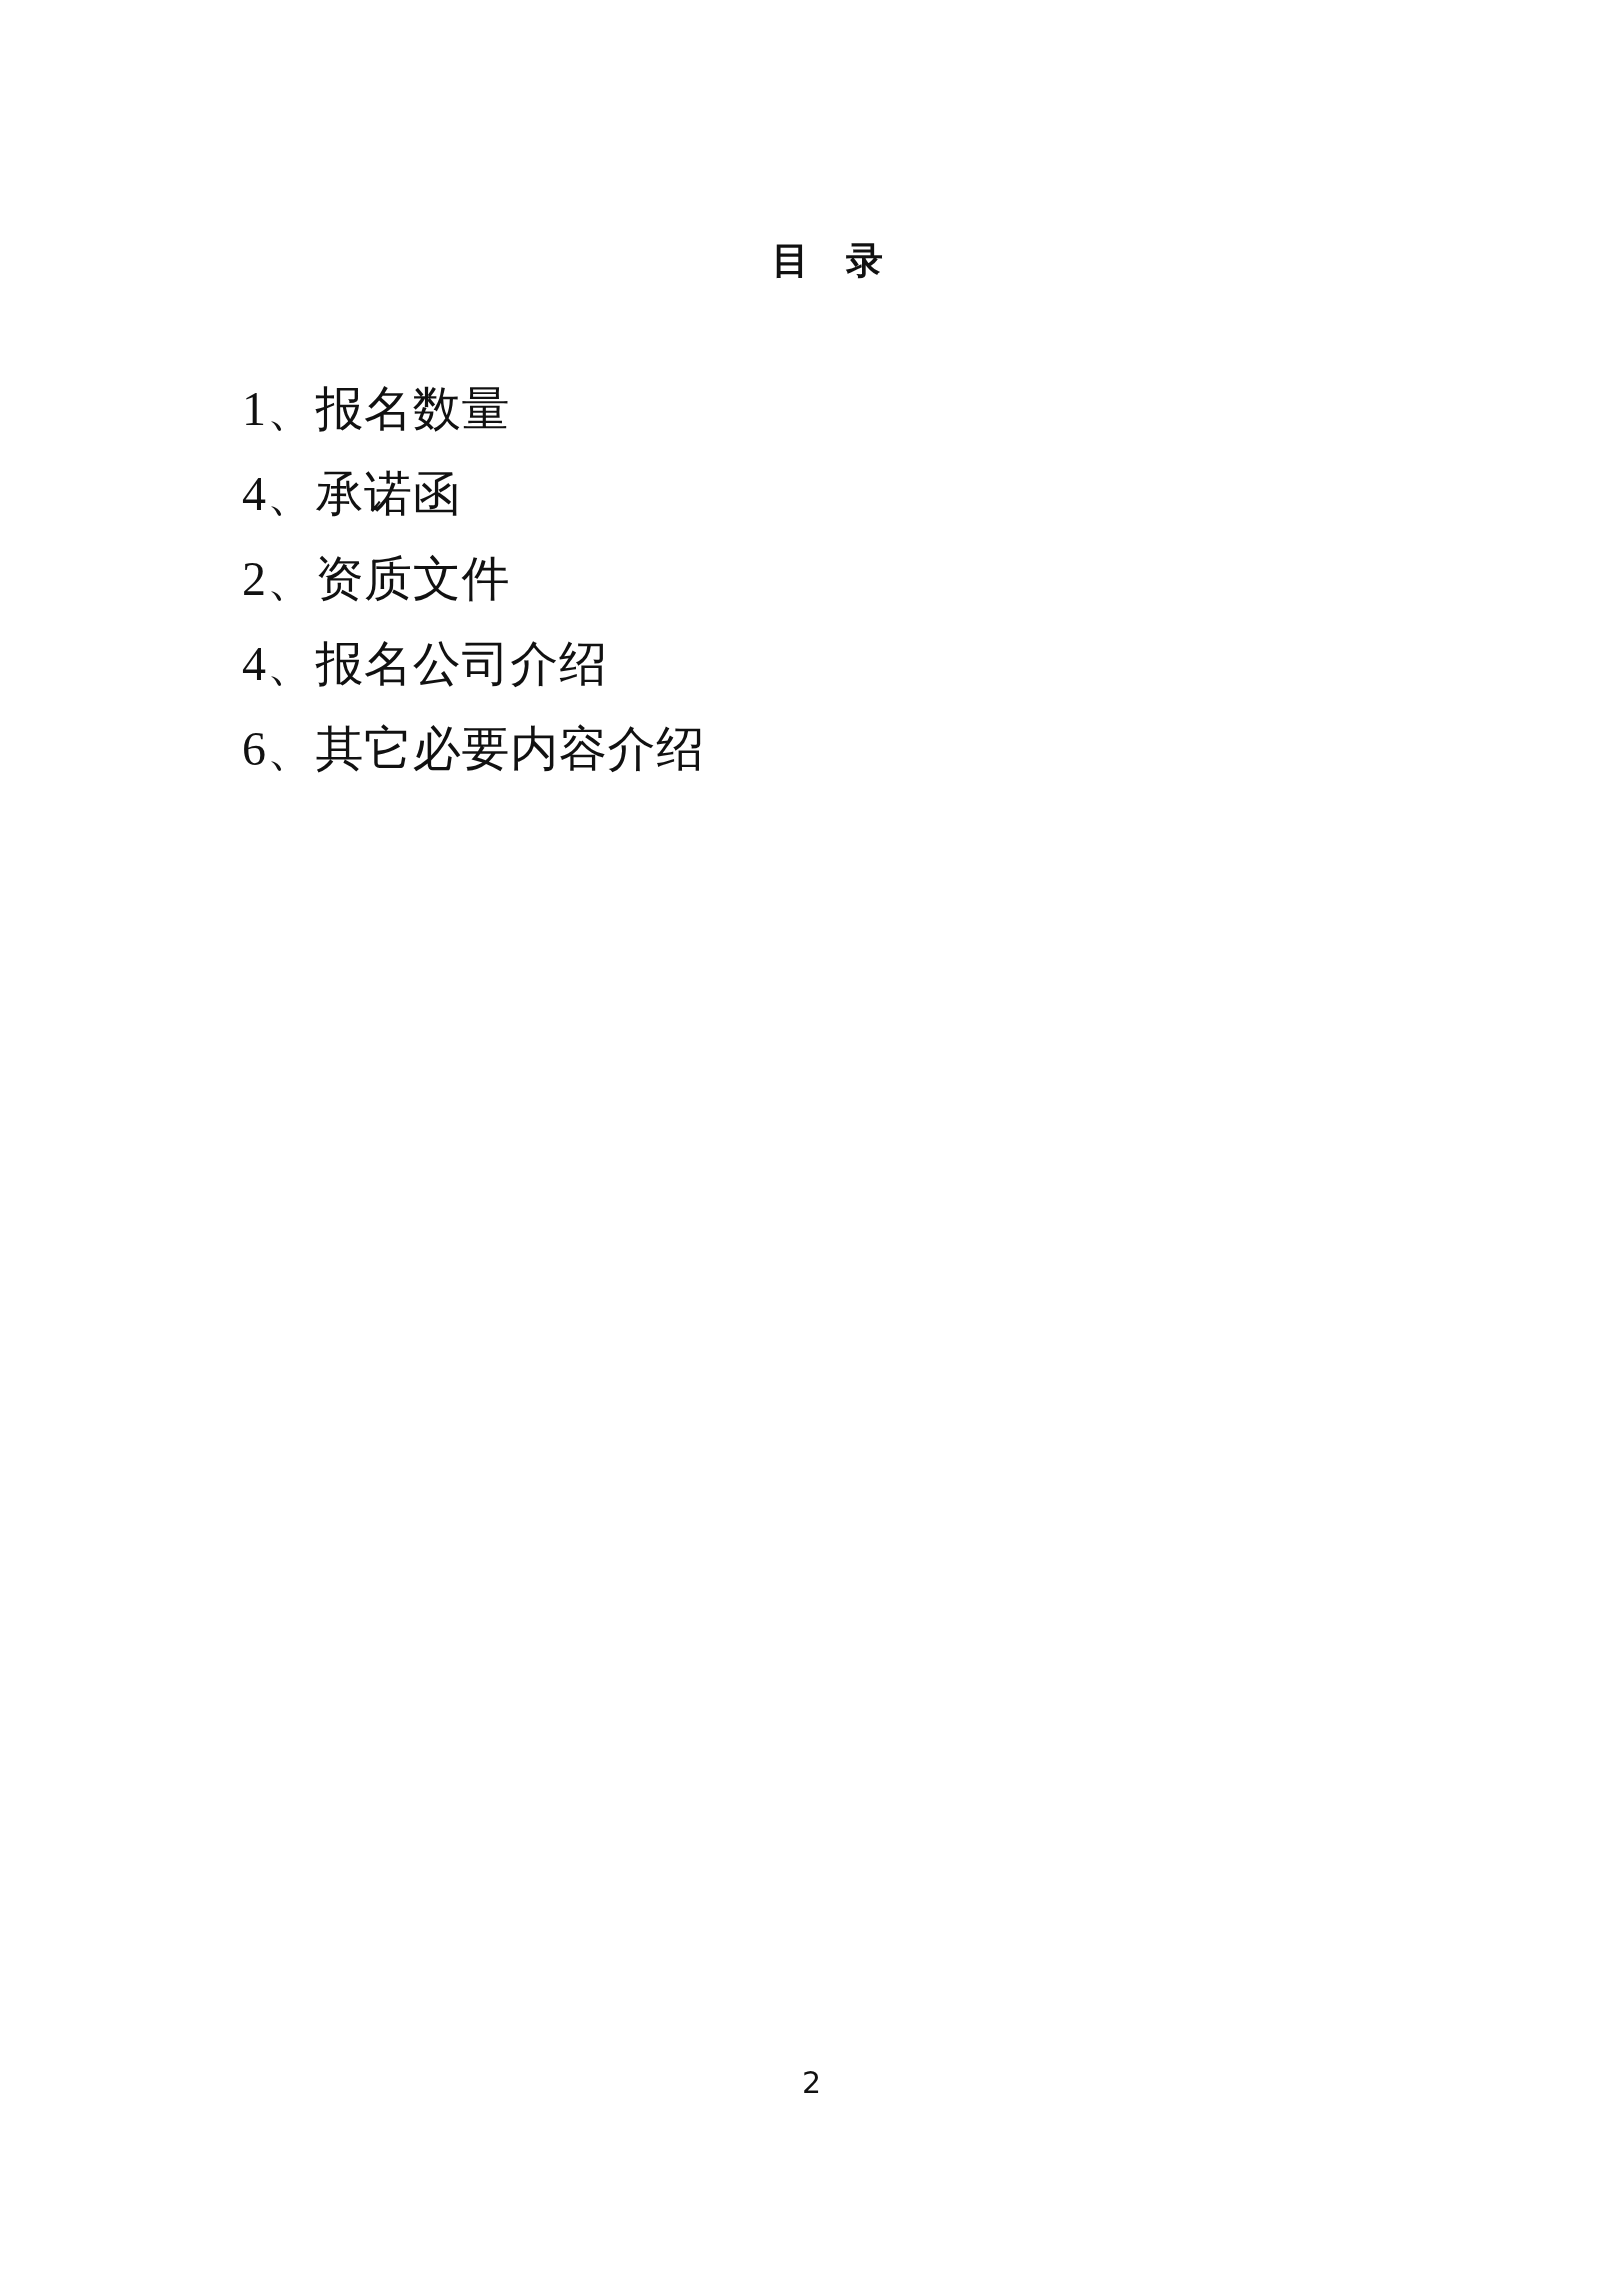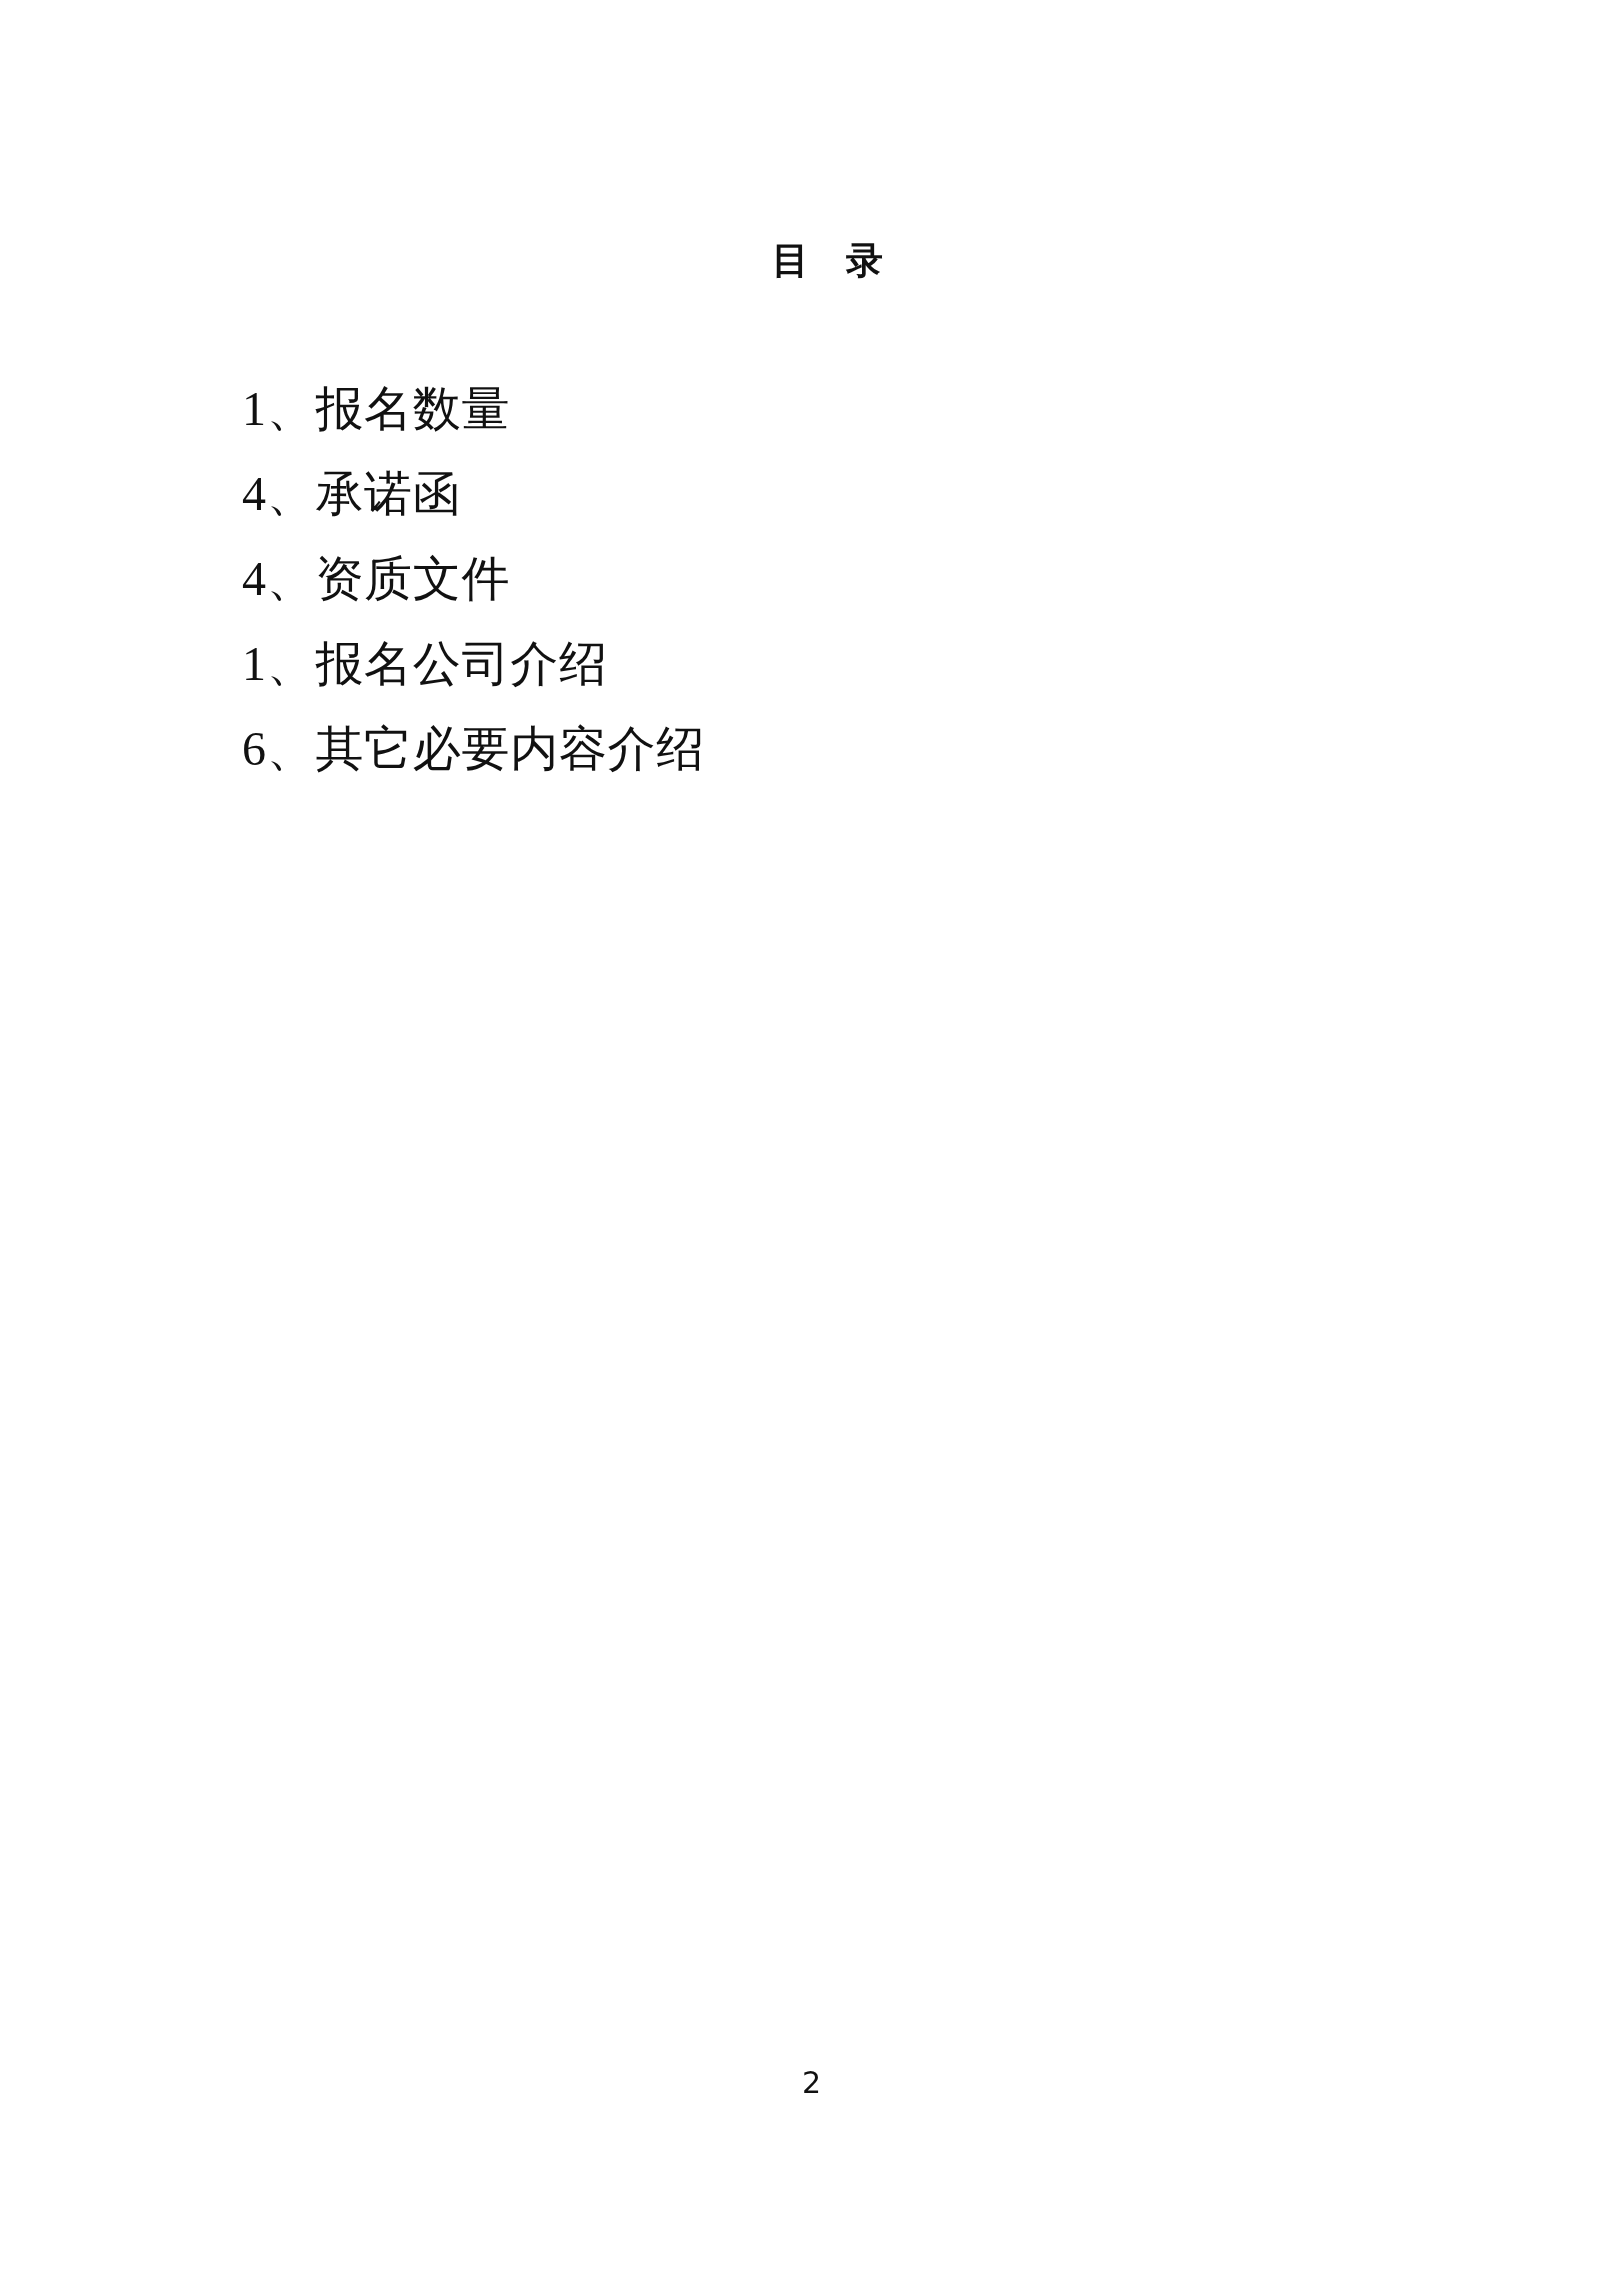--- a/index.html
+++ b/index.html
@@ -60,21 +60,21 @@
 </head>
 <body>
 
 <div class="page">
 
   <h1 class="doc-title">目　录</h1>
 
   <ul class="toc-list">
     <li>1、报名数量</li>
     <li>4、承诺函</li>
-    <li>4、资质文件</li>
-    <li>1、报名公司介绍</li>
+    <li>2、资质文件</li>
+    <li>4、报名公司介绍</li>
     <li>6、其它必要内容介绍</li>
   </ul>
 
   <div class="page-number">2</div>
 
 </div>
 
 
 </body></html>

